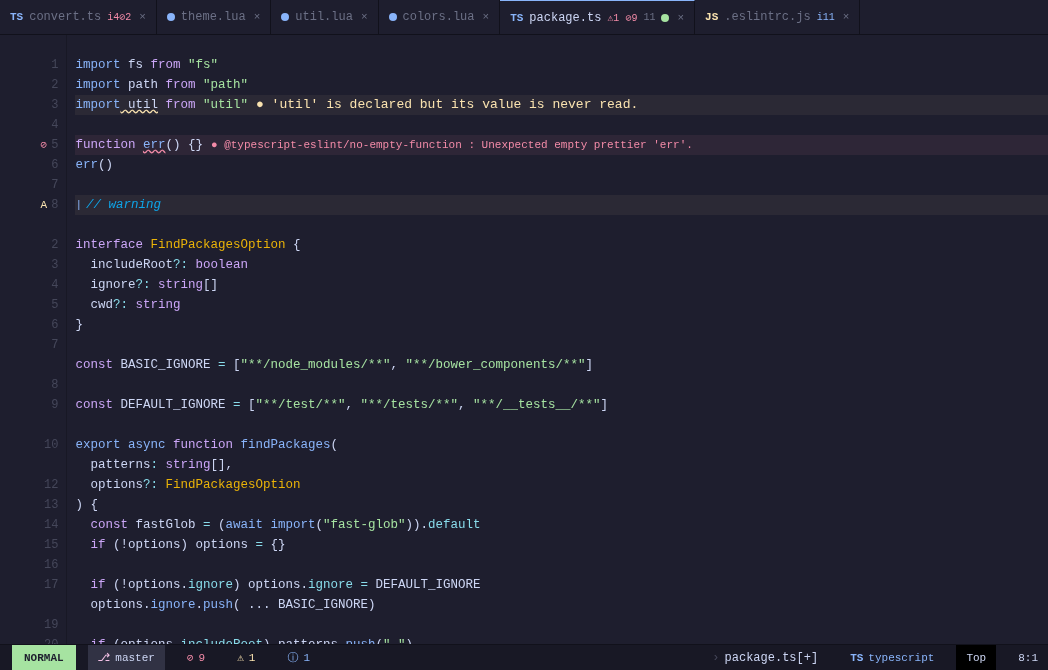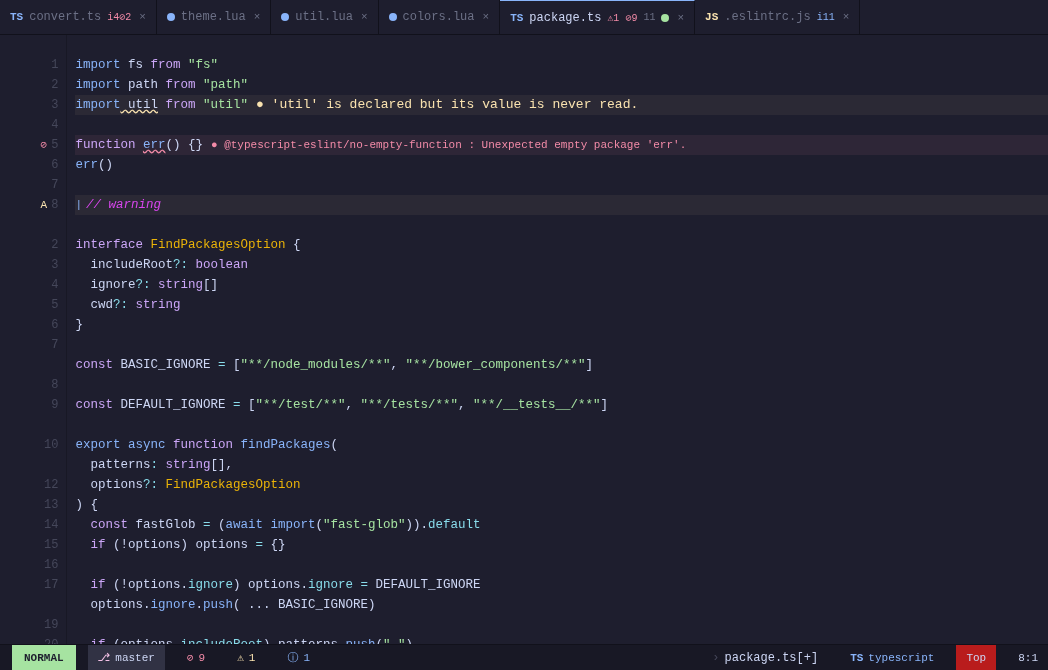--- a/index.html
+++ b/index.html
@@ -123,21 +123,21 @@
       background: rgba(249, 226, 175, 0.06);
     }
 
     
     .kw { color: #cba6f7; } 
     .kw2 { color: #89b4fa; } 
     .fn { color: #89b4fa; } 
     .str { color: #a6e3a1; } 
     .type { color: #eab308; } 
     .var { color: #cdd6f4; } 
-    .comment { color: #d946ef; font-style: italic; } 
+    .comment { color: #0ea5e9; font-style: italic; } 
     .op { color: #89dceb; } 
     .prop { color: #89dceb; }
     .punc { color: #cdd6f4; }
     .diag-err { color: #f38ba8; font-size: 11px; margin-left: 8px; }
     .diag-warn { color: #f9e2af; font-size: 13px; margin-left: 8px; text-align: right; }
     .underline-err { text-decoration: underline wavy #f38ba8; }
     .underline-warn { text-decoration: underline wavy #f9e2af; }
 
     
     .status-bar {
@@ -182,21 +182,21 @@
     .status-item.info {
       color: #89b4fa;
       font-size: 11px;
     }
     .status-spacer { flex: 1; }
     .status-item.filetype {
       color: #89b4fa;
       font-size: 11px;
     }
     .status-item.top {
-      background: #b91c1c;
+      background: #000000;
       font-size: 11px;
     }
     .status-item.pos {
       font-size: 11px;
       color: #cdd6f4;
     }
     .branch-icon { color: #f5c2e7; }
     .ts-icon { color: #89b4fa; font-size: 11px; font-weight: bold; }
   </style>
 </head>
@@ -361,21 +361,21 @@
 
     <div class="code-line warn-line">
       <span class="kw2">import</span><span class="underline-warn"> util</span><span class="var"> </span><span style="color:#cba6f7;">from</span><span class="str"> "util"</span>
       <span class="diag-warn">● 'util' is declared but its value is never read.</span>
     </div>
 
     <div class="code-line">&nbsp;</div>
 
     <div class="code-line error-line">
       <span class="kw">function</span><span class="var"> </span><span class="fn underline-err">err</span><span class="punc">() {}</span>
-      <span class="diag-err">● @typescript-eslint/no-empty-function : Unexpected empty package 'err'.</span>
+      <span class="diag-err">● @typescript-eslint/no-empty-function : Unexpected empty prettier 'err'.</span>
     </div>
 
     <div class="code-line">
       <span class="fn">err</span><span class="punc">()</span>
     </div>
 
     <div class="code-line">&nbsp;</div>
 
     <div class="code-line warn-line">
       <span style="color:#89b4fa;font-size:11px;margin-right:4px;">|</span><span class="comment">// warning</span>

